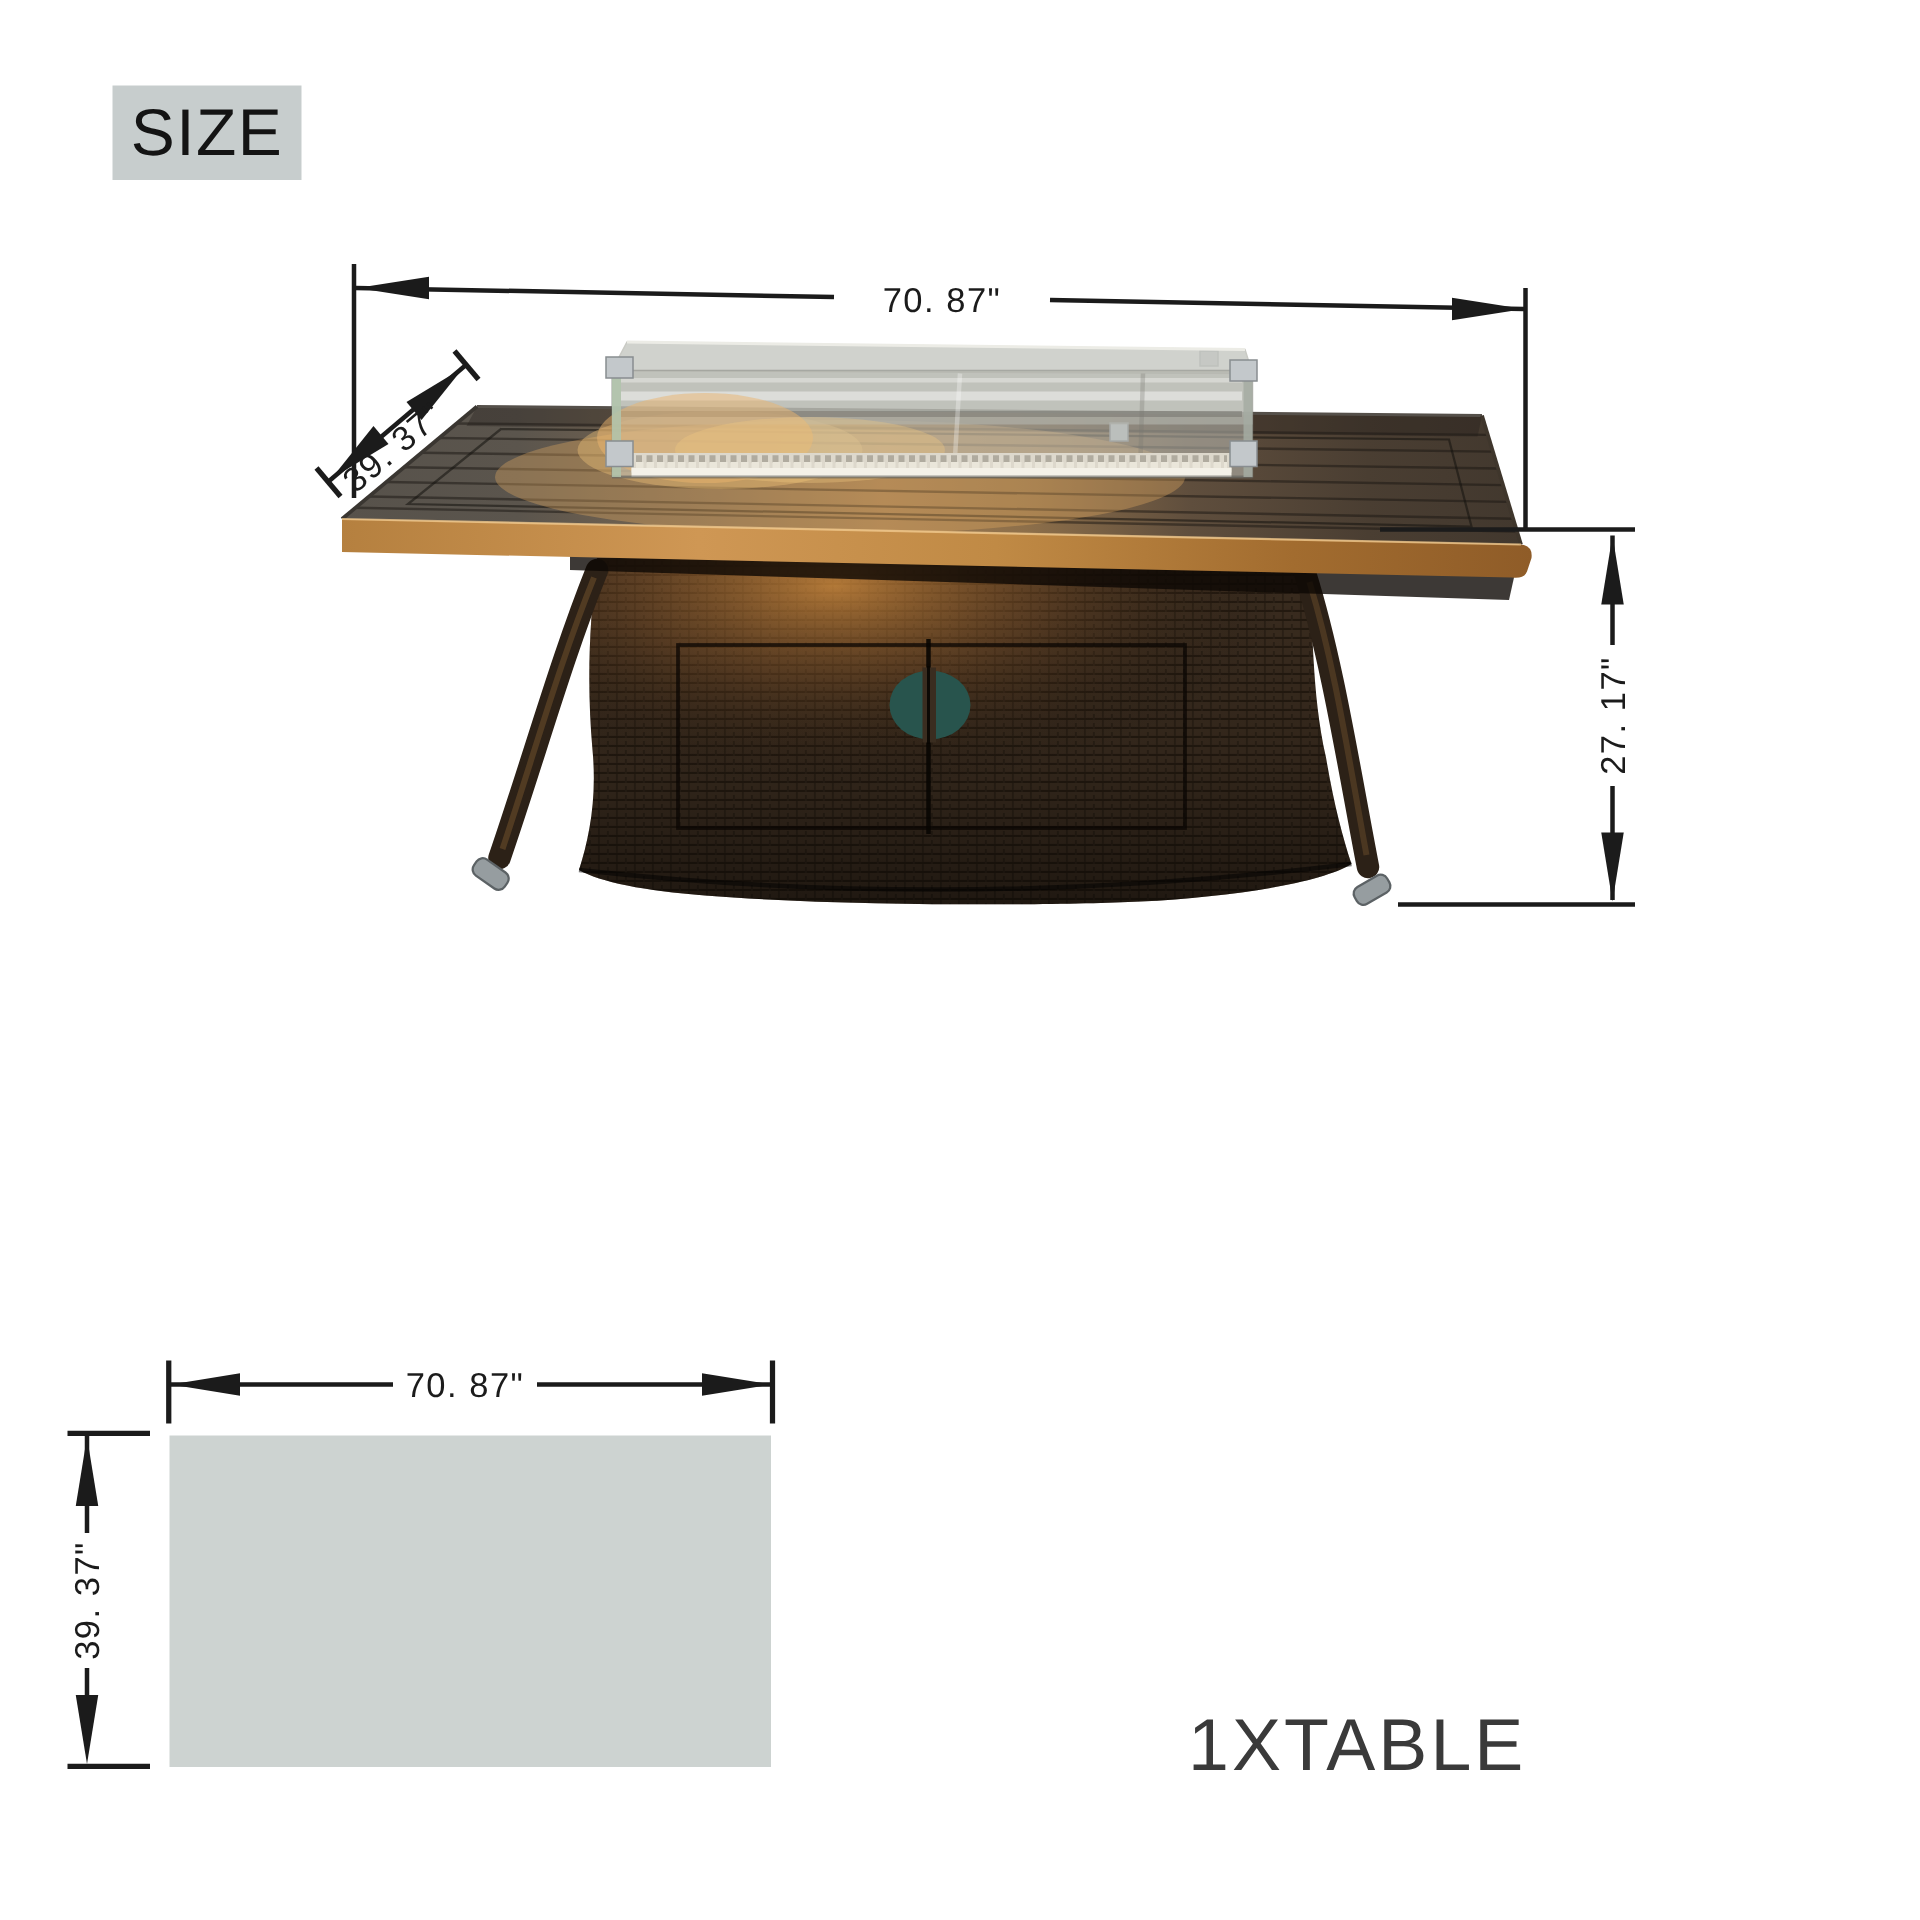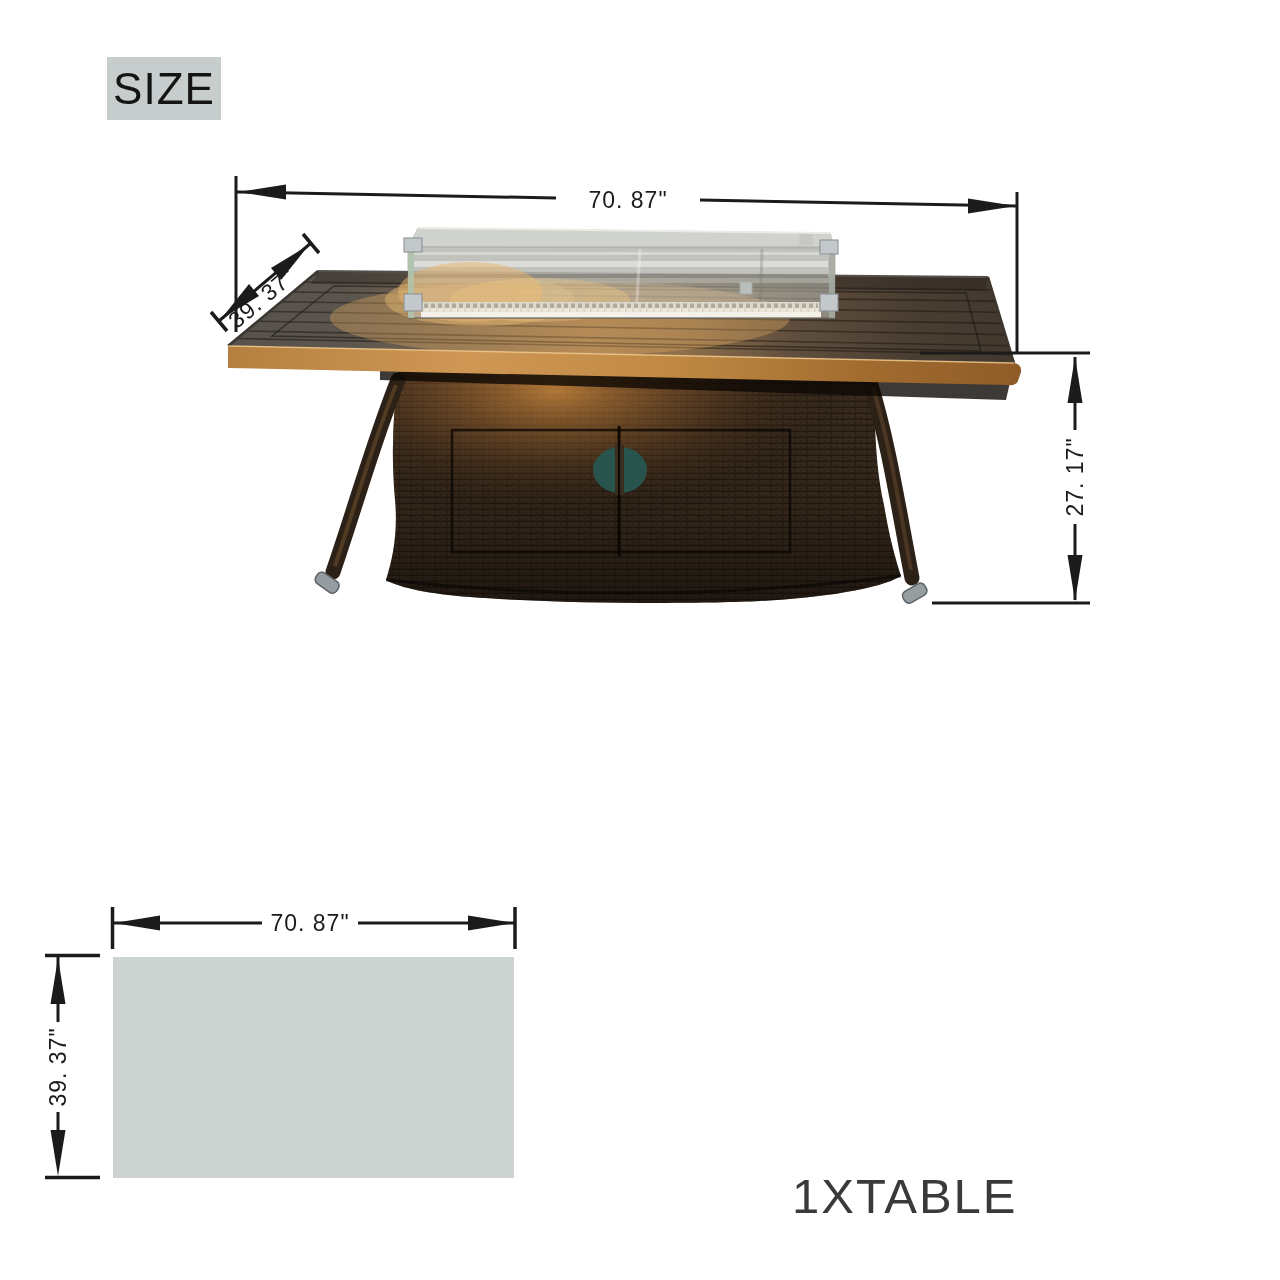--- a/index.html
+++ b/index.html
@@ -1,27 +1,27 @@
 <!DOCTYPE html>
 <html><head>
 <meta charset="utf-8">
 <style>
   html,body{margin:0;padding:0;background:#ffffff;}
   .canvas{
     position:relative;width:1280px;height:1280px;background:#ffffff;
     font-family:"Liberation Sans", sans-serif;overflow:hidden;
   }
   .size-badge{
-    position:absolute;left:75px;top:57px;width:114px;height:63px;
+    position:absolute;left:75px;top:57px;width:126px;height:63px;
     background:#c7cdcd;display:flex;align-items:center;justify-content:center;
-    font-size:44px;color:#141414;letter-spacing:1px;margin-left:32px;
+    font-size:44px;color:#141414;letter-spacing:1px;
   }
   .qty-label{
     position:absolute;left:792px;top:1136px;
-    font-size:49px;color:#3a3a3a;letter-spacing:2px;white-space:nowrap;margin-top:32px;
+    font-size:49px;color:#3a3a3a;letter-spacing:2px;white-space:nowrap;
   }
   svg{position:absolute;left:0;top:0;}
   .dim-line{stroke:#1b1b1b;stroke-width:3;fill:none;}
   .dim-tick{stroke:#1b1b1b;stroke-width:3.5;fill:none;}
   .dim-arrow{fill:#1b1b1b;stroke:none;}
   .dim-text{font-family:"Liberation Sans",sans-serif;font-size:23px;fill:#1b1b1b;letter-spacing:1px;}
 </style>
 </head>
 <body>
 

